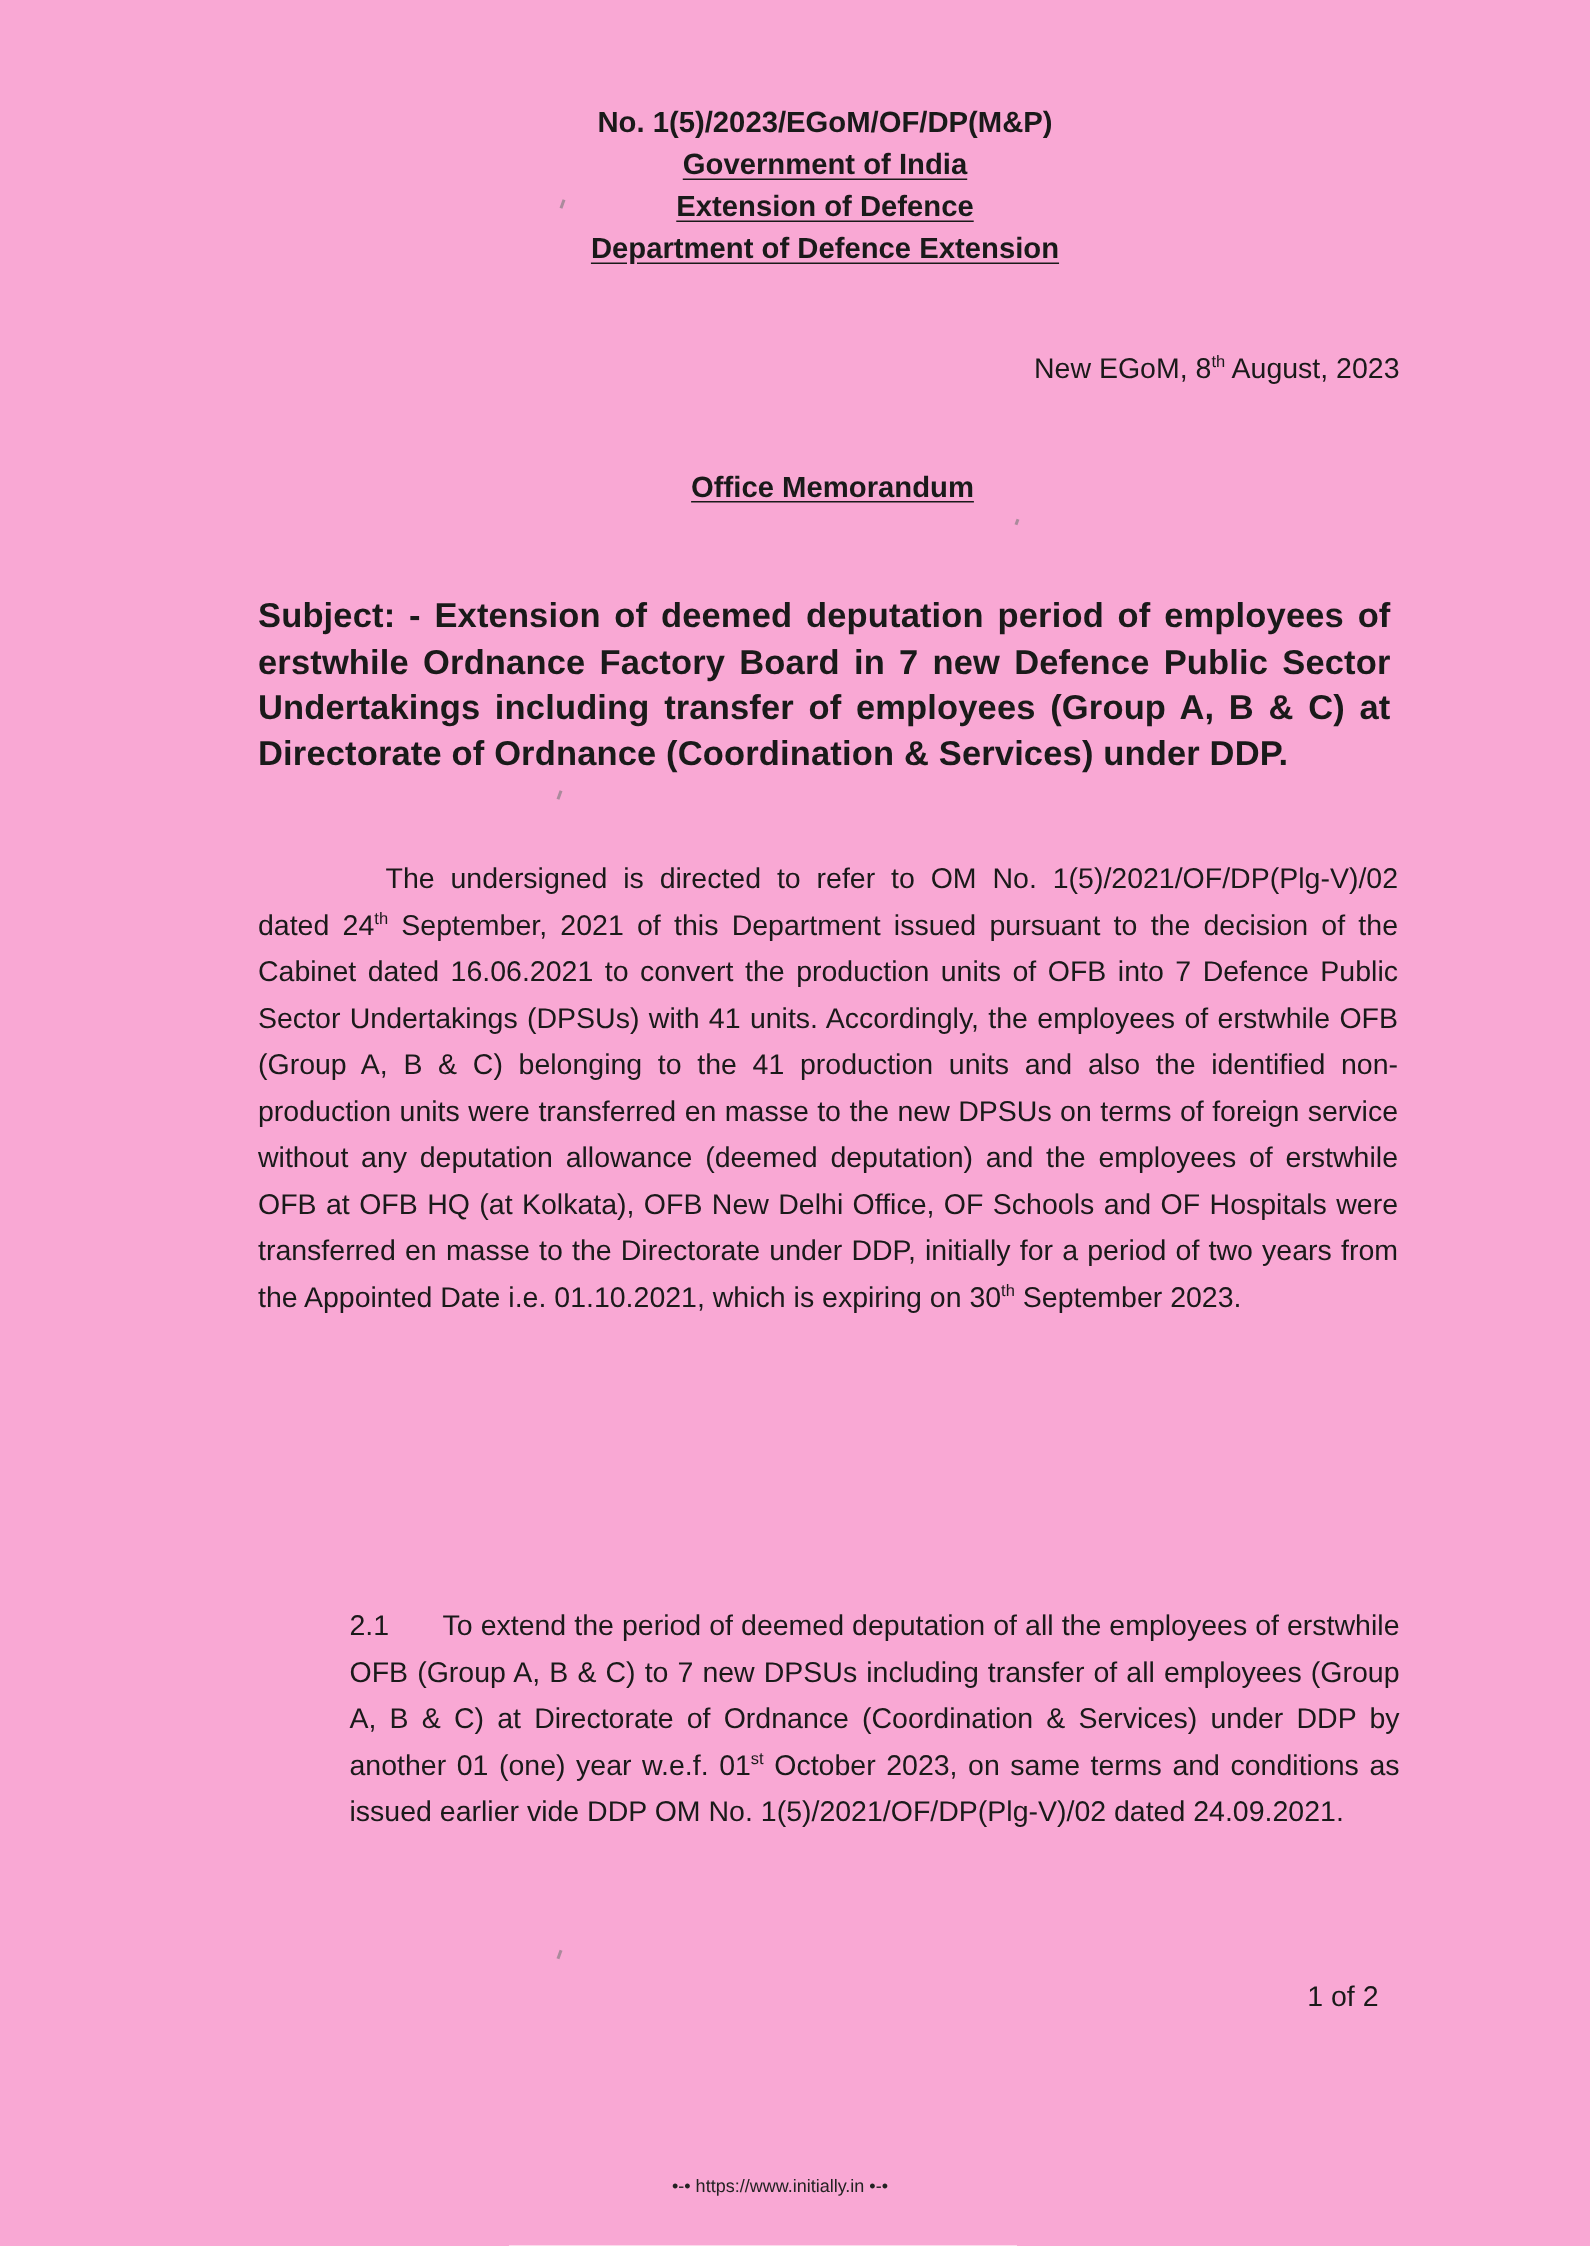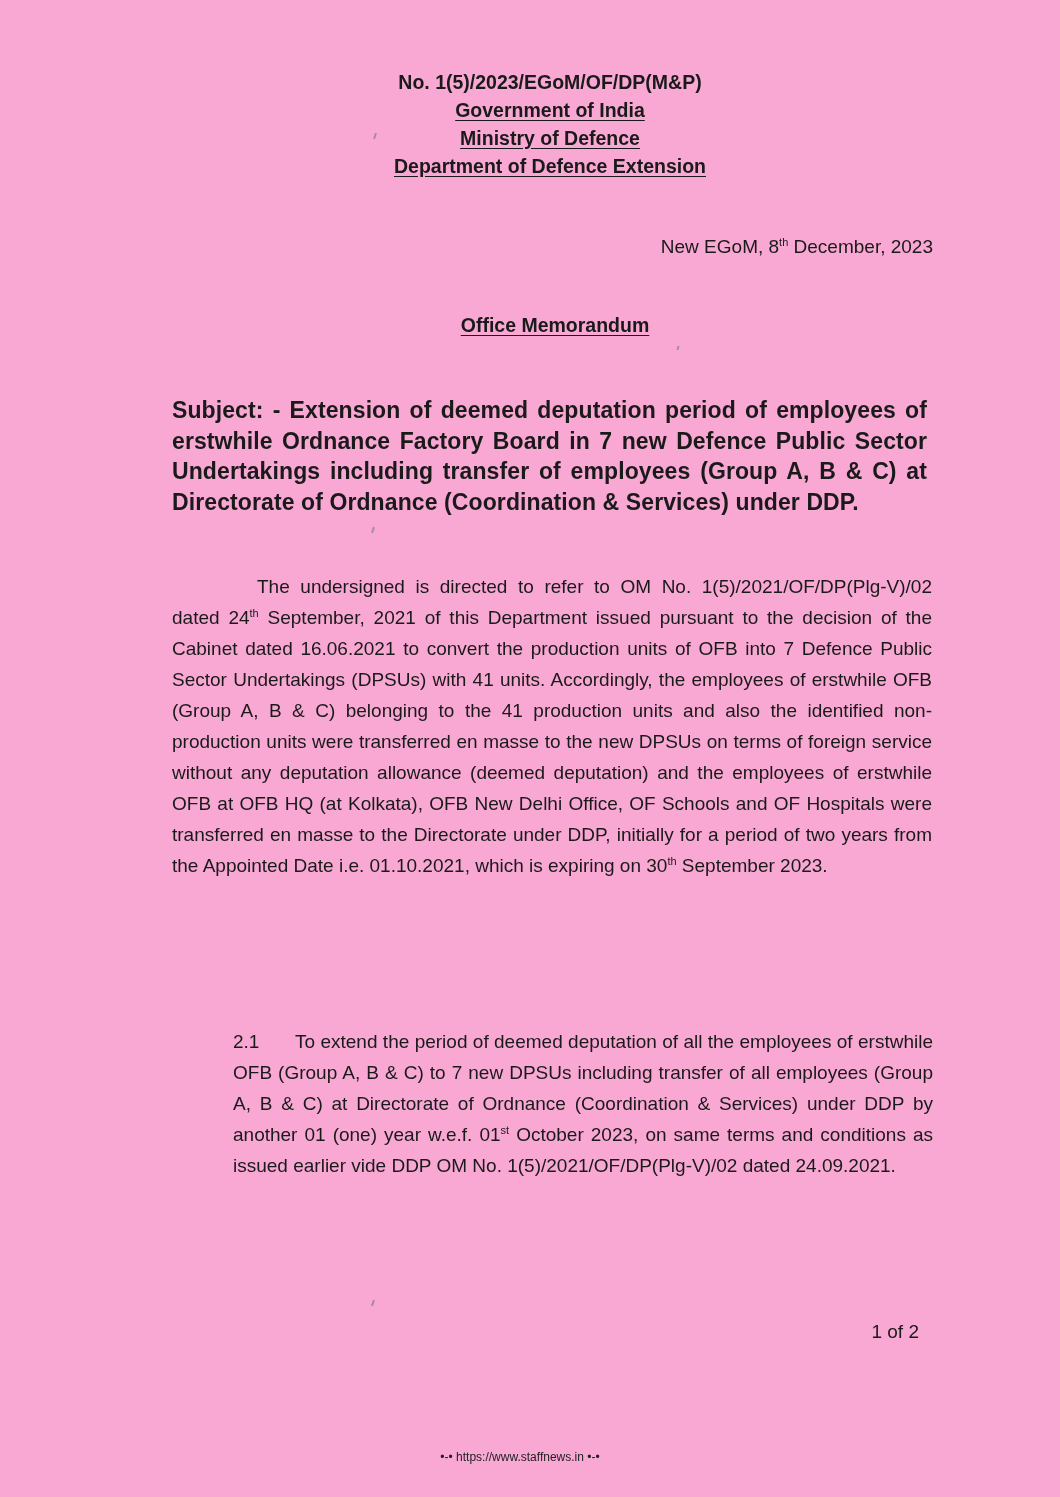--- a/index.html
+++ b/index.html
@@ -13,51 +13,51 @@
     sup { font-size: 11px; vertical-align: super; line-height: 0; }
     .memo-title { position: absolute; left: 0; width: 1110px; top: 314px; text-align: center;
       font-family: "Liberation Sans", sans-serif; font-weight: bold; font-size: 19.5px; text-decoration: underline; text-underline-offset: 3px; }
     .subject { position: absolute; left: 172px; top: 395px; width: 755px; text-align: justify;
       font-family: "Liberation Sans", sans-serif; font-weight: bold; font-size: 23px; line-height: 30.5px; letter-spacing: 0.1px; }
     .para { position: absolute; left: 172px; width: 760px; text-align: justify;
       font-family: "Liberation Sans", sans-serif; font-size: 19px; line-height: 31px; }
     .para.p1 { top: 571px; text-indent: 85px; }
     .para.p2 { top: 985px; }
     .para.p2 .num { display: inline-block; width: 62px; }
-    .para.p21 { left: 233px; width: 700px; top: 1026px; }
+    .para.p21 { left: 233px; width: 700px; top: 1069px; }
     .para.p21 .num { display: inline-block; width: 62px; }
     .page-num { position: absolute; right: 141px; top: 1321px; font-family: "Liberation Sans", sans-serif; font-size: 19px; }
     .footer { position: absolute; left: 0; width: 1040px; top: 1450px; text-align: center;
       font-family: "Liberation Sans", sans-serif; font-size: 12px; color: #222; }
     .speck { position: absolute; width: 2px; height: 6px; background: #777; transform: rotate(20deg); opacity: 0.6; }
   </style>
 </head>
 <body>
 
 <div class="page">
 
   <div class="header-block">
     <span class="line">No. 1(5)/2023/EGoM/OF/DP(M&amp;P)</span>
     <span class="line"><span class="ul">Government of India</span></span>
-    <span class="line"><span class="ul">Ministry of Defence</span></span>
+    <span class="line"><span class="ul">Extension of Defence</span></span>
     <span class="line"><span class="ul">Department of Defence Extension</span></span>
   </div>
 
-  <div class="dateline"><span>New EGoM, </span><span>8</span><sup>th</sup><span> December, 2023</span></div>
+  <div class="dateline"><span>New EGoM, </span><span>8</span><sup>th</sup><span> August, 2023</span></div>
 
   <div class="memo-title">Office Memorandum</div>
 
   <div class="subject">Subject: - Extension of deemed deputation period of employees of erstwhile Ordnance Factory Board  in 7 new Defence Public Sector Undertakings including transfer of employees (Group A, B &amp; C) at Directorate of Ordnance (Coordination &amp; Services) under DDP.</div>
 
   <div class="para p1"><span>The undersigned is directed to refer to OM No. 1(5)/2021/OF/DP(Plg-V)/02 dated 24</span><sup>th</sup><span> September, 2021 of this Department issued pursuant to the decision of the Cabinet dated 16.06.2021 to convert the production units of OFB into 7 Defence Public Sector Undertakings (DPSUs) with 41 units.  Accordingly, the employees of erstwhile OFB (Group A, B &amp; C) belonging to the 41 production units and also the identified non-production units were transferred en masse to the new DPSUs on terms of foreign service without any deputation allowance (deemed deputation) and the employees of erstwhile OFB at OFB HQ (at Kolkata), OFB New Delhi Office, OF Schools and OF Hospitals were transferred en masse to the Directorate under DDP, initially for a period of two years from the Appointed Date i.e. 01.10.2021, which is expiring on 30</span><sup>th</sup><span> September 2023.</span></div>
 
 
   <div class="para p21"><span class="num">2.1</span><span>To extend the period of deemed deputation of all the employees of erstwhile OFB (Group A, B &amp; C) to 7 new DPSUs including transfer of all employees (Group A, B &amp; C) at Directorate of Ordnance (Coordination &amp; Services) under DDP by another 01 (one) year w.e.f. 01</span><sup>st</sup><span> October 2023, on same terms and conditions as issued earlier vide DDP OM No. 1(5)/2021/OF/DP(Plg-V)/02 dated 24.09.2021.</span></div>
 
   <div class="page-num">1 of 2</div>
 
-  <div class="footer">•-• https://www.staffnews.in •-•</div>
+  <div class="footer">•-• https://www.initially.in •-•</div>
 
   <span class="speck" style="left:374px;top:133px;"></span>
   <span class="speck" style="left:372px;top:527px;"></span>
   <span class="speck" style="left:372px;top:1300px;"></span>
   <span class="speck" style="left:677px;top:346px;height:4px;"></span>
 </div>
 
 </body></html>

